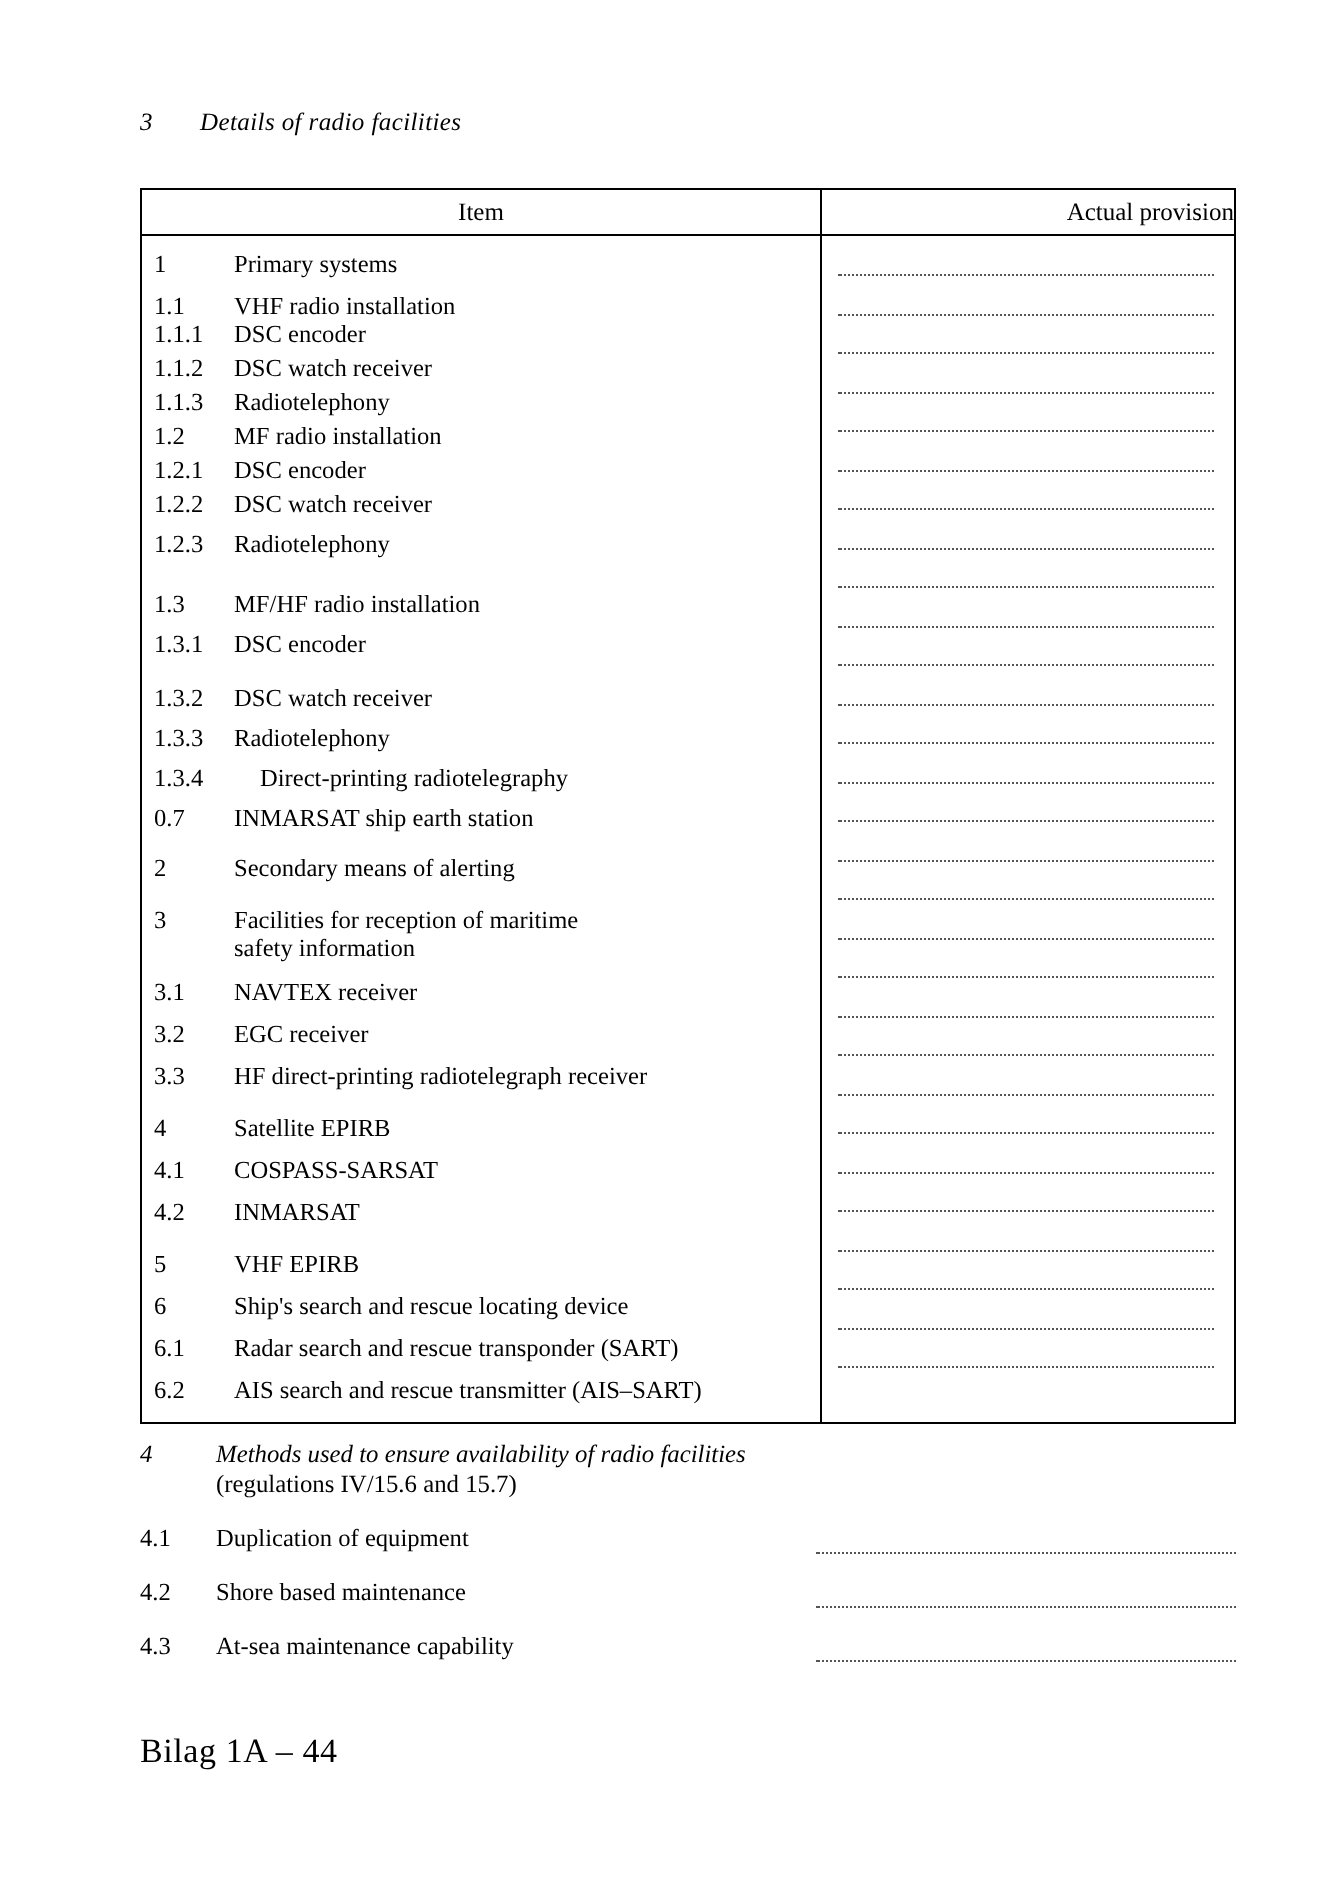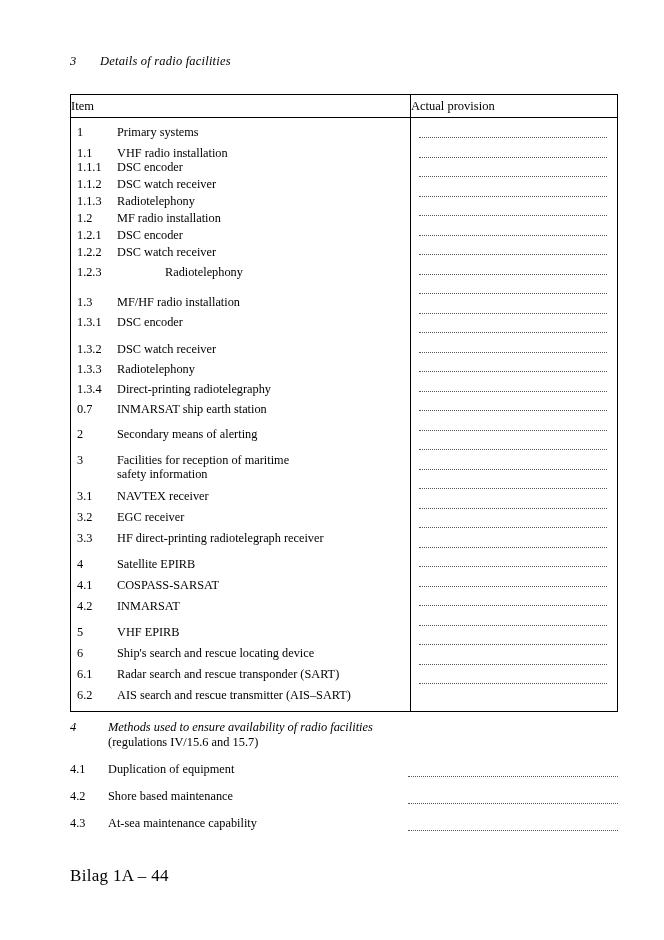--- a/index.html
+++ b/index.html
@@ -43,29 +43,30 @@
     box-sizing: border-box;
   }
   .thead {
     display: flex;
     border-bottom: 1.2px solid #000;
     height: 22px;
     align-items: center;
   }
   .th-item {
     flex: 0 0 340px;
+    text-align: center;
     font-size: 12.5px;
     border-right: 1.2px solid #000;
     height: 22px;
     line-height: 22px;
     box-sizing: border-box;
   }
   .th-prov {
     flex: 1;
-    text-align: left;
+    text-align: right;
     font-size: 12.5px;
     height: 22px;
     line-height: 22px;
   }
   .tbody {
     display: flex;
     min-height: 570px;
   }
   .col-items {
     flex: 0 0 340px;
@@ -186,41 +187,41 @@
             <span class="lbl"><span>MF radio installation</span></span>
           </div>
           <div class="row" style="margin-top: 3px;">
             <span class="idx">1.2.1</span>
             <span class="lbl"><span>DSC encoder</span></span>
           </div>
           <div class="row" style="margin-top: 3px;">
             <span class="idx">1.2.2</span>
             <span class="lbl"><span>DSC watch receiver</span></span>
           </div>
-          <div class="row" style="margin-top: 6px; gap: 48px;">
+          <div class="row" style="margin-top: 6px;">
             <span class="idx">1.2.3</span>
             <span class="lbl"><span>Radiotelephony</span></span>
           </div>
           <div class="row" style="margin-top: 16px;">
             <span class="idx">1.3</span>
             <span class="lbl"><span>MF/HF radio installation</span></span>
           </div>
           <div class="row" style="margin-top: 6px;">
             <span class="idx">1.3.1</span>
             <span class="lbl"><span>DSC encoder</span></span>
           </div>
           <div class="row" style="margin-top: 13px;">
             <span class="idx">1.3.2</span>
             <span class="lbl"><span>DSC watch receiver</span></span>
           </div>
           <div class="row" style="margin-top: 6px;">
             <span class="idx">1.3.3</span>
             <span class="lbl"><span>Radiotelephony</span></span>
           </div>
-          <div class="row" style="margin-top: 6px;">
+          <div class="row" style="margin-top: 6px; gap: 13px;">
             <span class="idx">1.3.4</span>
             <span class="lbl"><span>Direct-printing radiotelegraphy</span></span>
           </div>
           <div class="row" style="margin-top: 6px;">
             <span class="idx">0.7</span>
             <span class="lbl"><span>INMARSAT ship earth station</span></span>
           </div>
           <div class="row" style="margin-top: 11px;">
             <span class="idx">2</span>
             <span class="lbl"><span>Secondary means of alerting</span></span>

